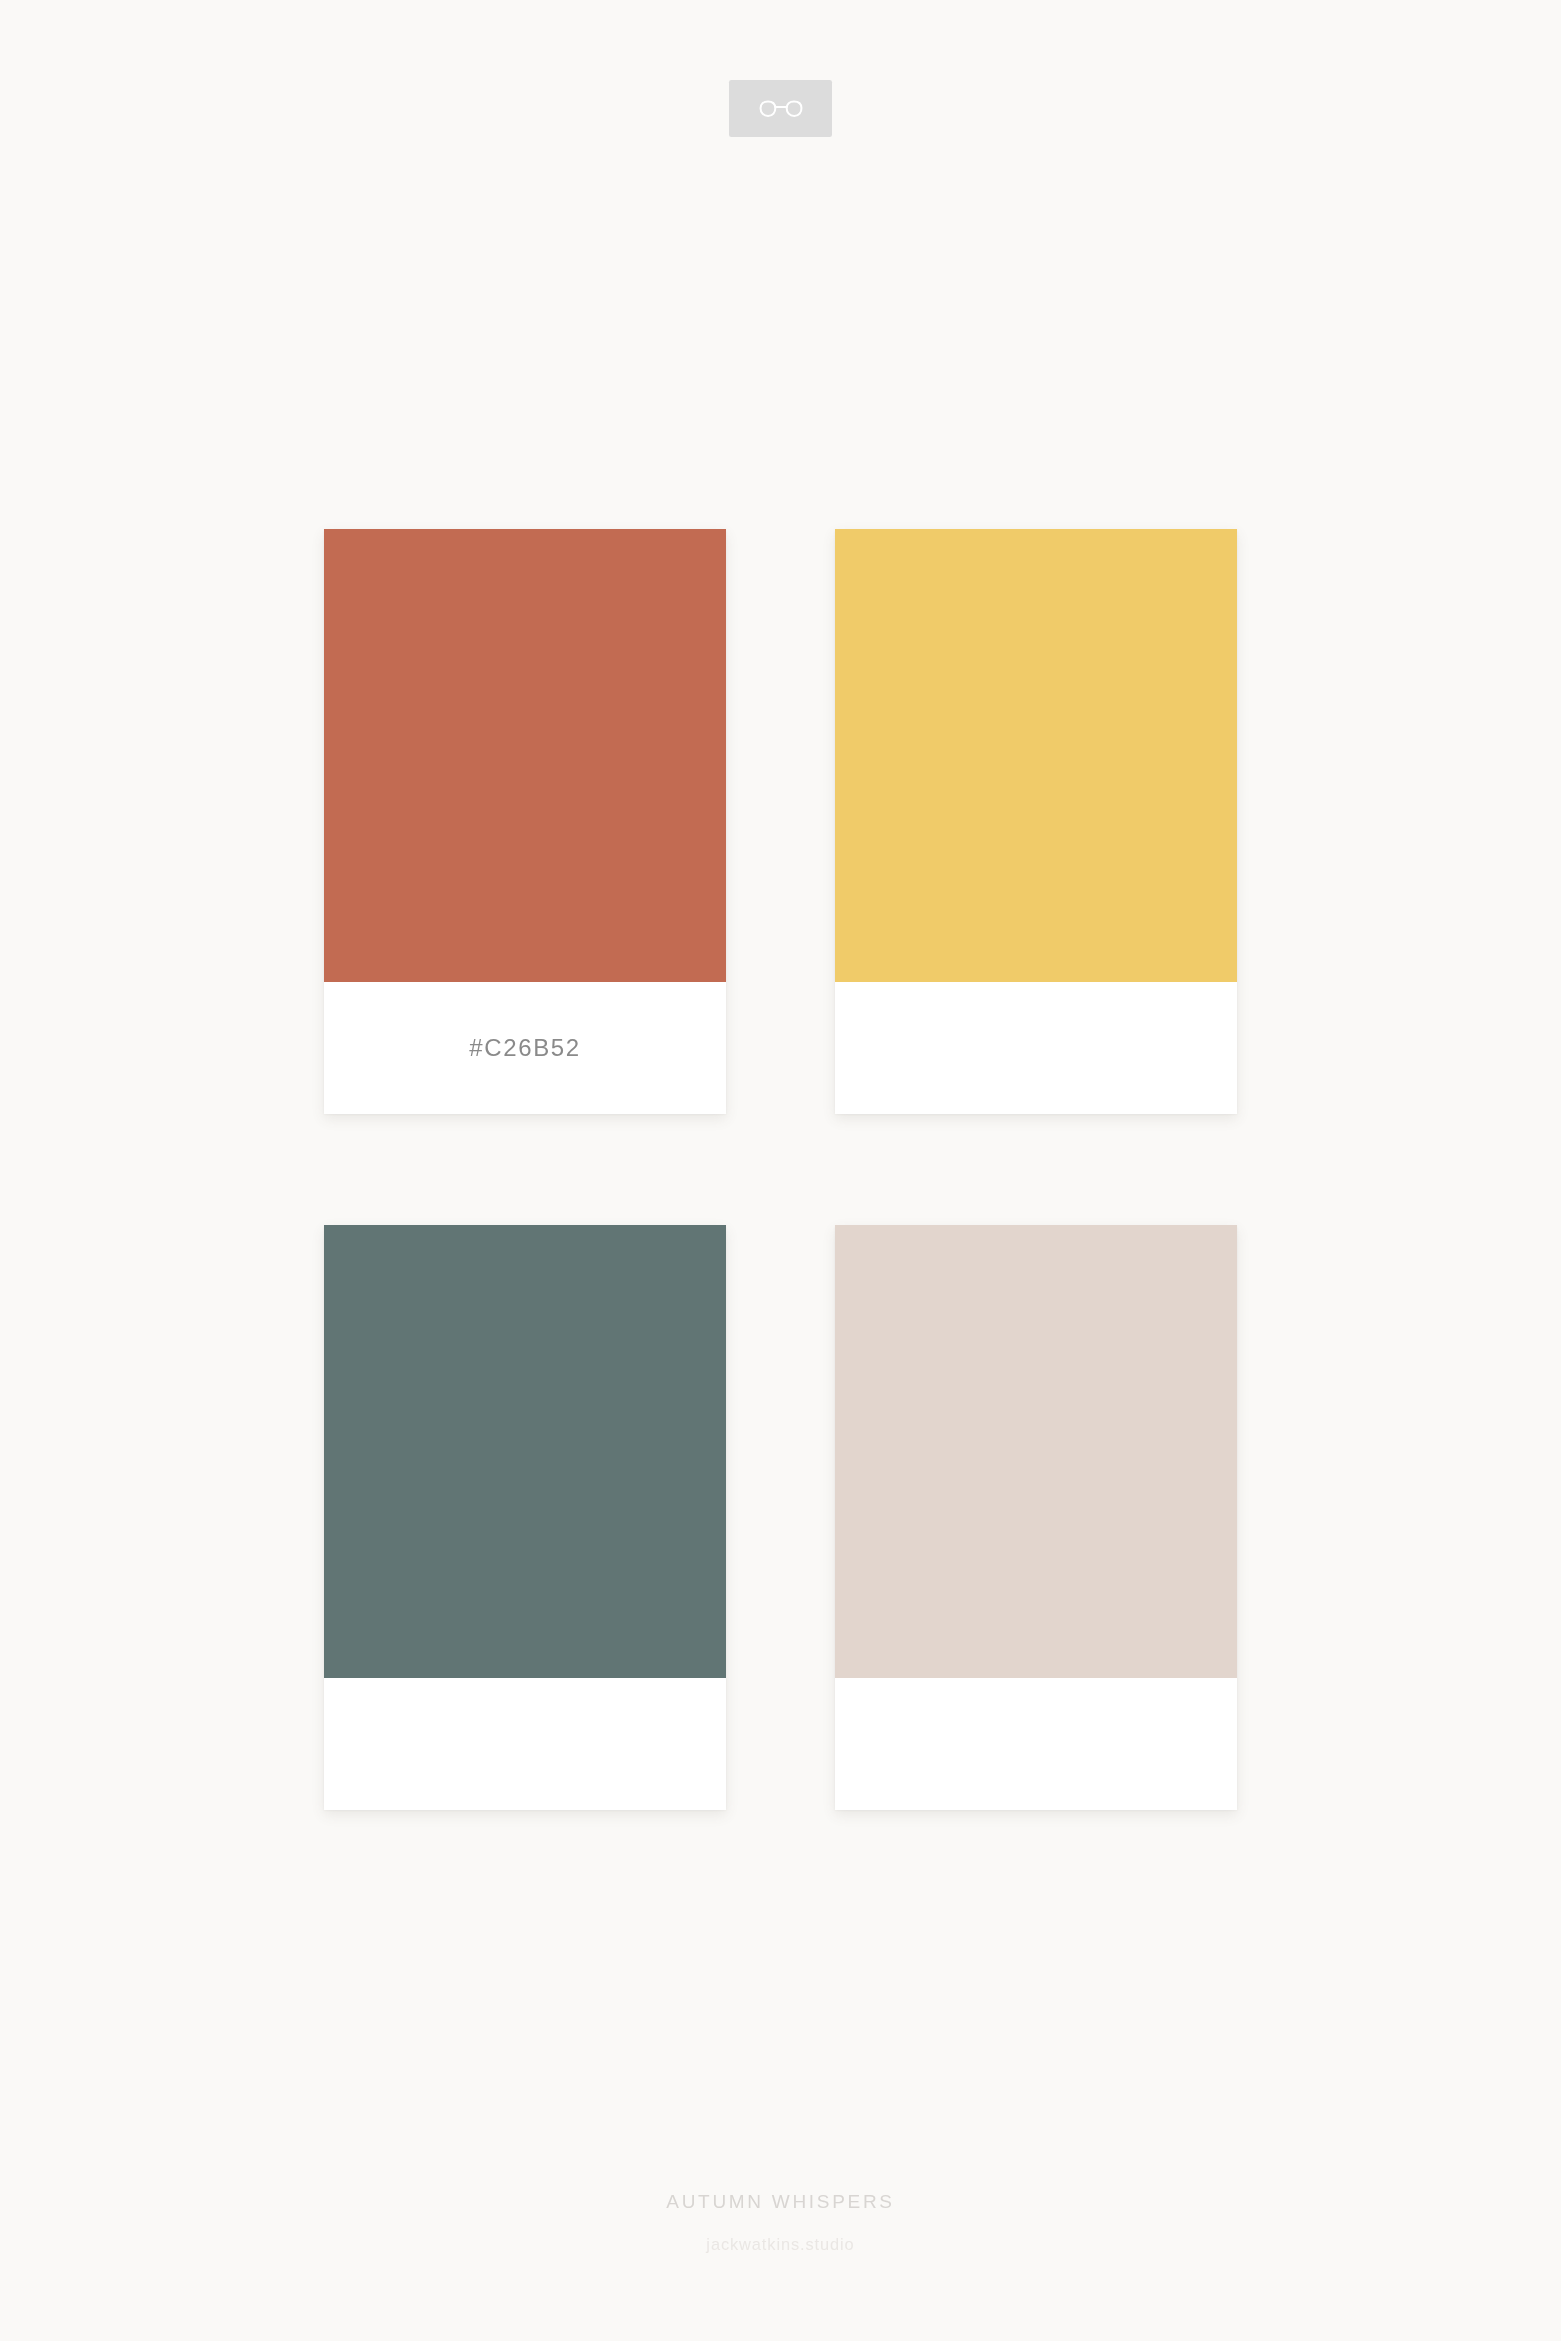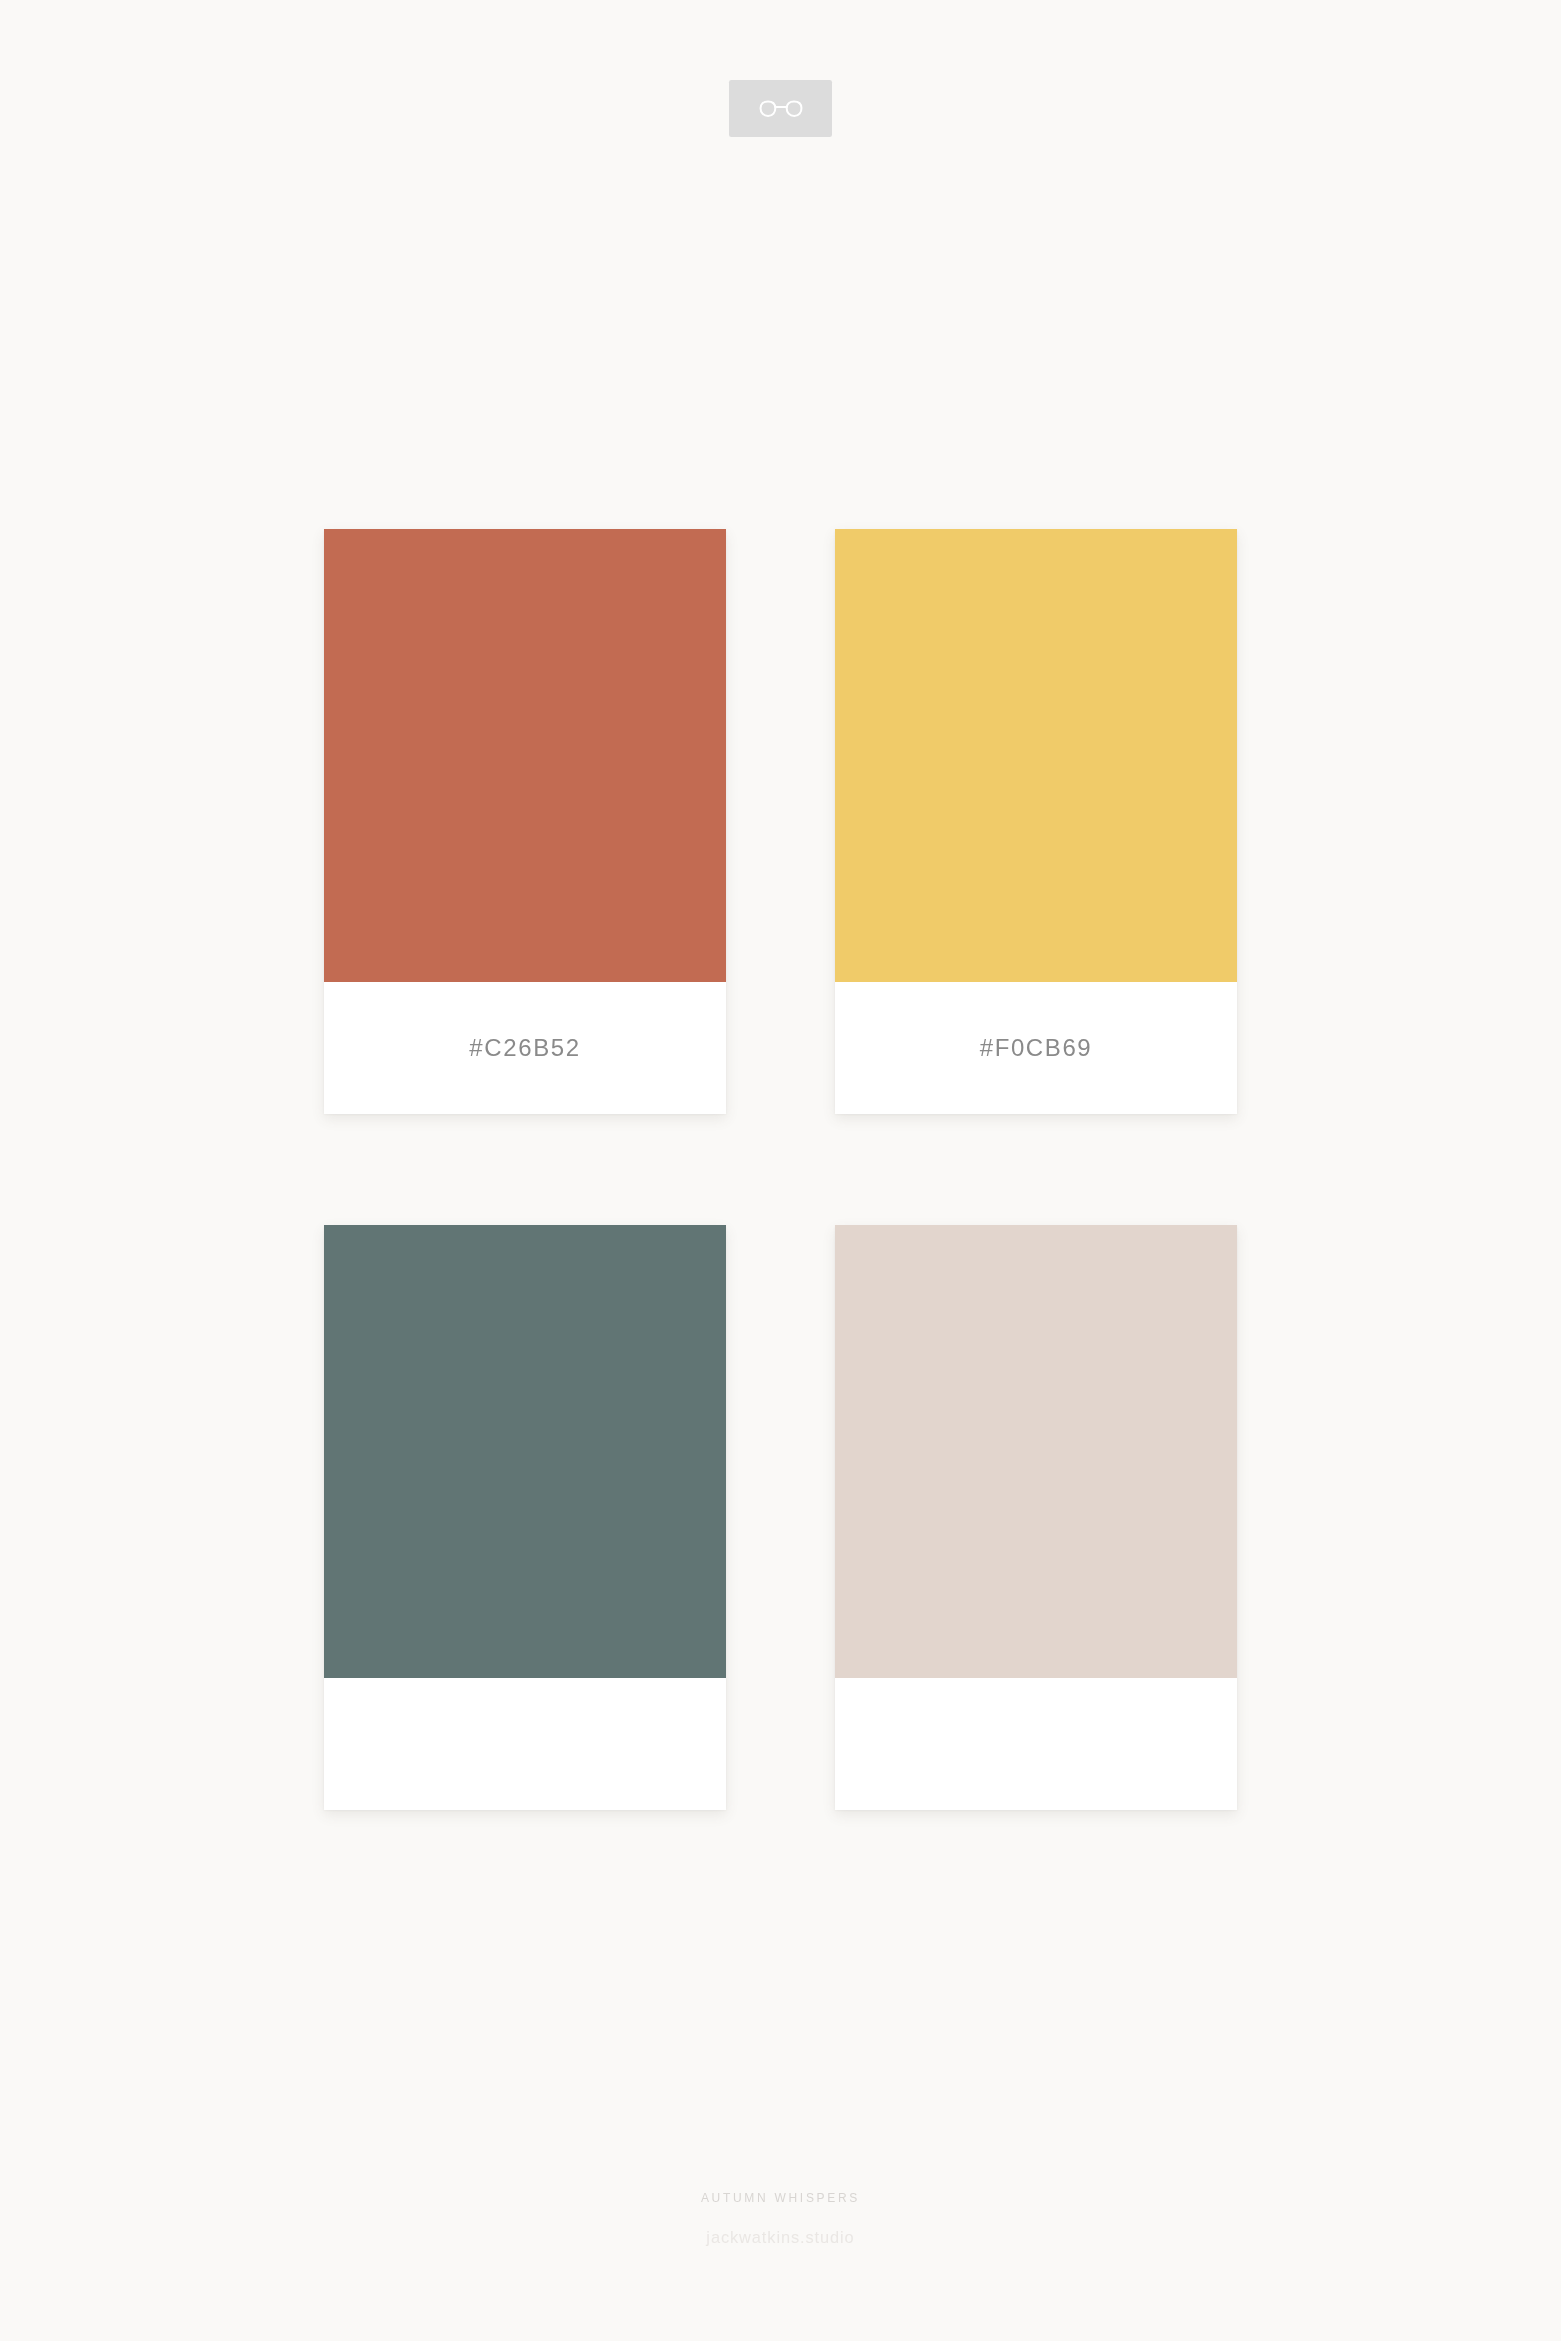--- a/index.html
+++ b/index.html
@@ -80,21 +80,21 @@
 
   
   .footer {
     position: absolute;
     left: 0;
     top: 2192px;
     width: 100%;
     text-align: center;
   }
   .footer-title {
-    font-size: 12px;
+    font-size: 19px;
     letter-spacing: 2.7px;
     color: #d8d5d2;
     font-weight: 400;
     line-height: 1;
     margin: 0 0 25px 0;
   }
   .footer-studio {
     font-size: 16.4px;
     letter-spacing: 0.9px;
     color: #eae7e4;
@@ -122,23 +122,20 @@
 
   <div class="swatch-card">
     <div class="swatch-color" style="background-color: rgb(194, 107, 82);"></div>
     <div class="swatch-label-area">
       <span class="swatch-hex">#C26B52</span>
     </div>
   </div>
 
   <div class="swatch-card">
     <div class="swatch-color" style="background-color: rgb(240, 203, 105);"></div>
-    <div class="swatch-label-area">
-      <span class="swatch-hex">#F0CB69</span>
-    </div>
   </div>
 
   <div class="swatch-card">
     <div class="swatch-color" style="background-color: rgb(97, 117, 116);"></div>
   </div>
 
   <div class="swatch-card">
     <div class="swatch-color" style="background-color: rgb(226, 213, 205);"></div>
   </div>
 

